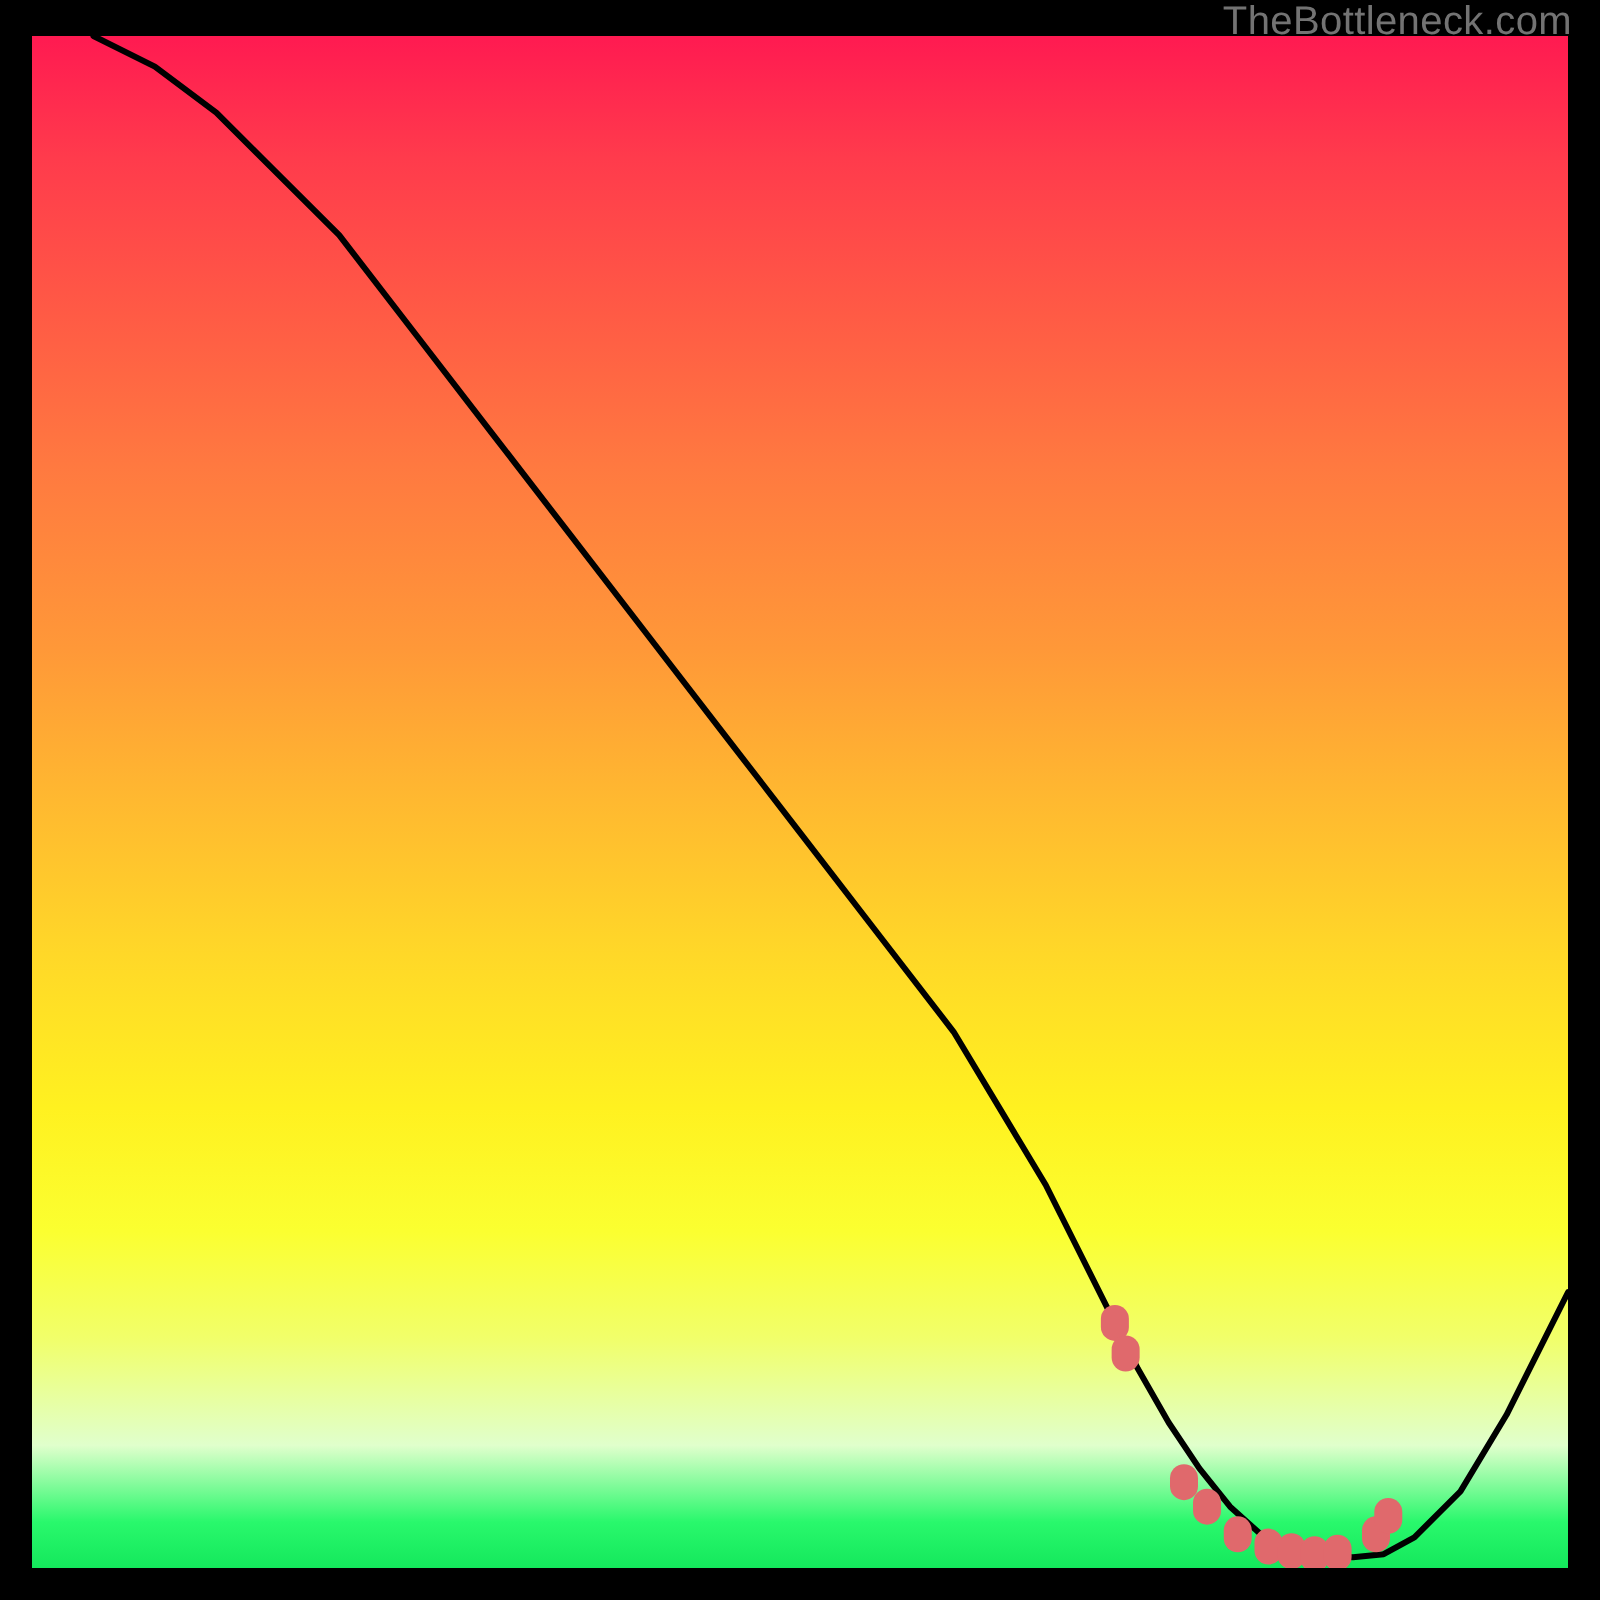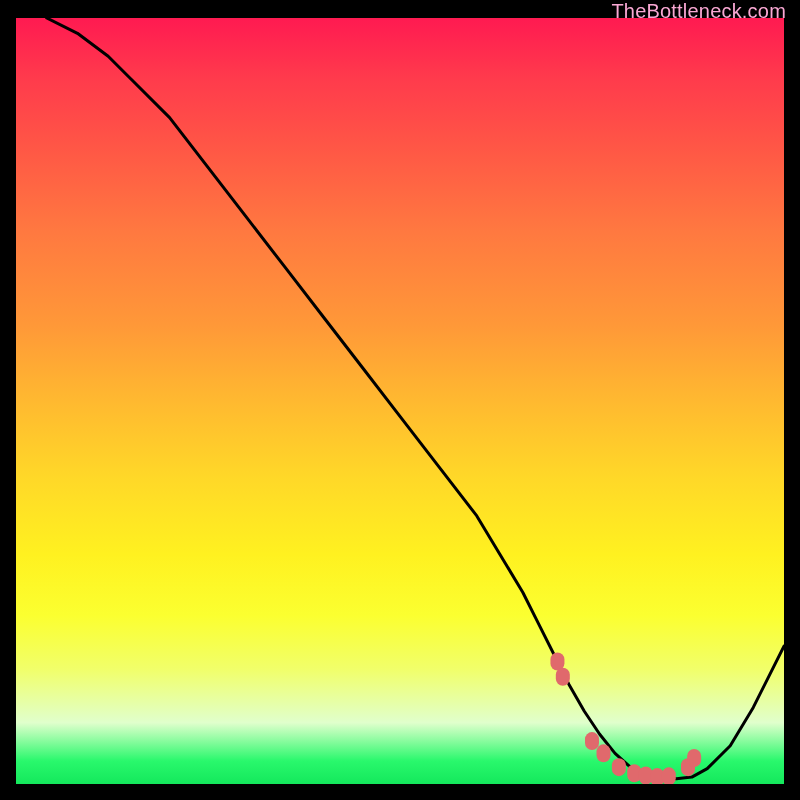--- a/index.html
+++ b/index.html
@@ -23,21 +23,21 @@
       #e0ffcc 92%,
       #29f86c 97%,
       #14e85c 100%);
   }
   .plot svg { position: absolute; left: 0; top: 0; width: 768px; height: 766px; display:block; }
   .attrib {
     position: absolute;
     top: 0; right: 14px;
     font-family: Arial, Helvetica, sans-serif;
     font-size: 20px;
-    color: #f9a8d4;
+    color: #737373;
     letter-spacing: 0.2px;
     font-weight: 500;
   }
 </style>
 </head>
 <body>
 <div class="wrap">
 
   <div class="attrib">TheBottleneck.com</div>
 

